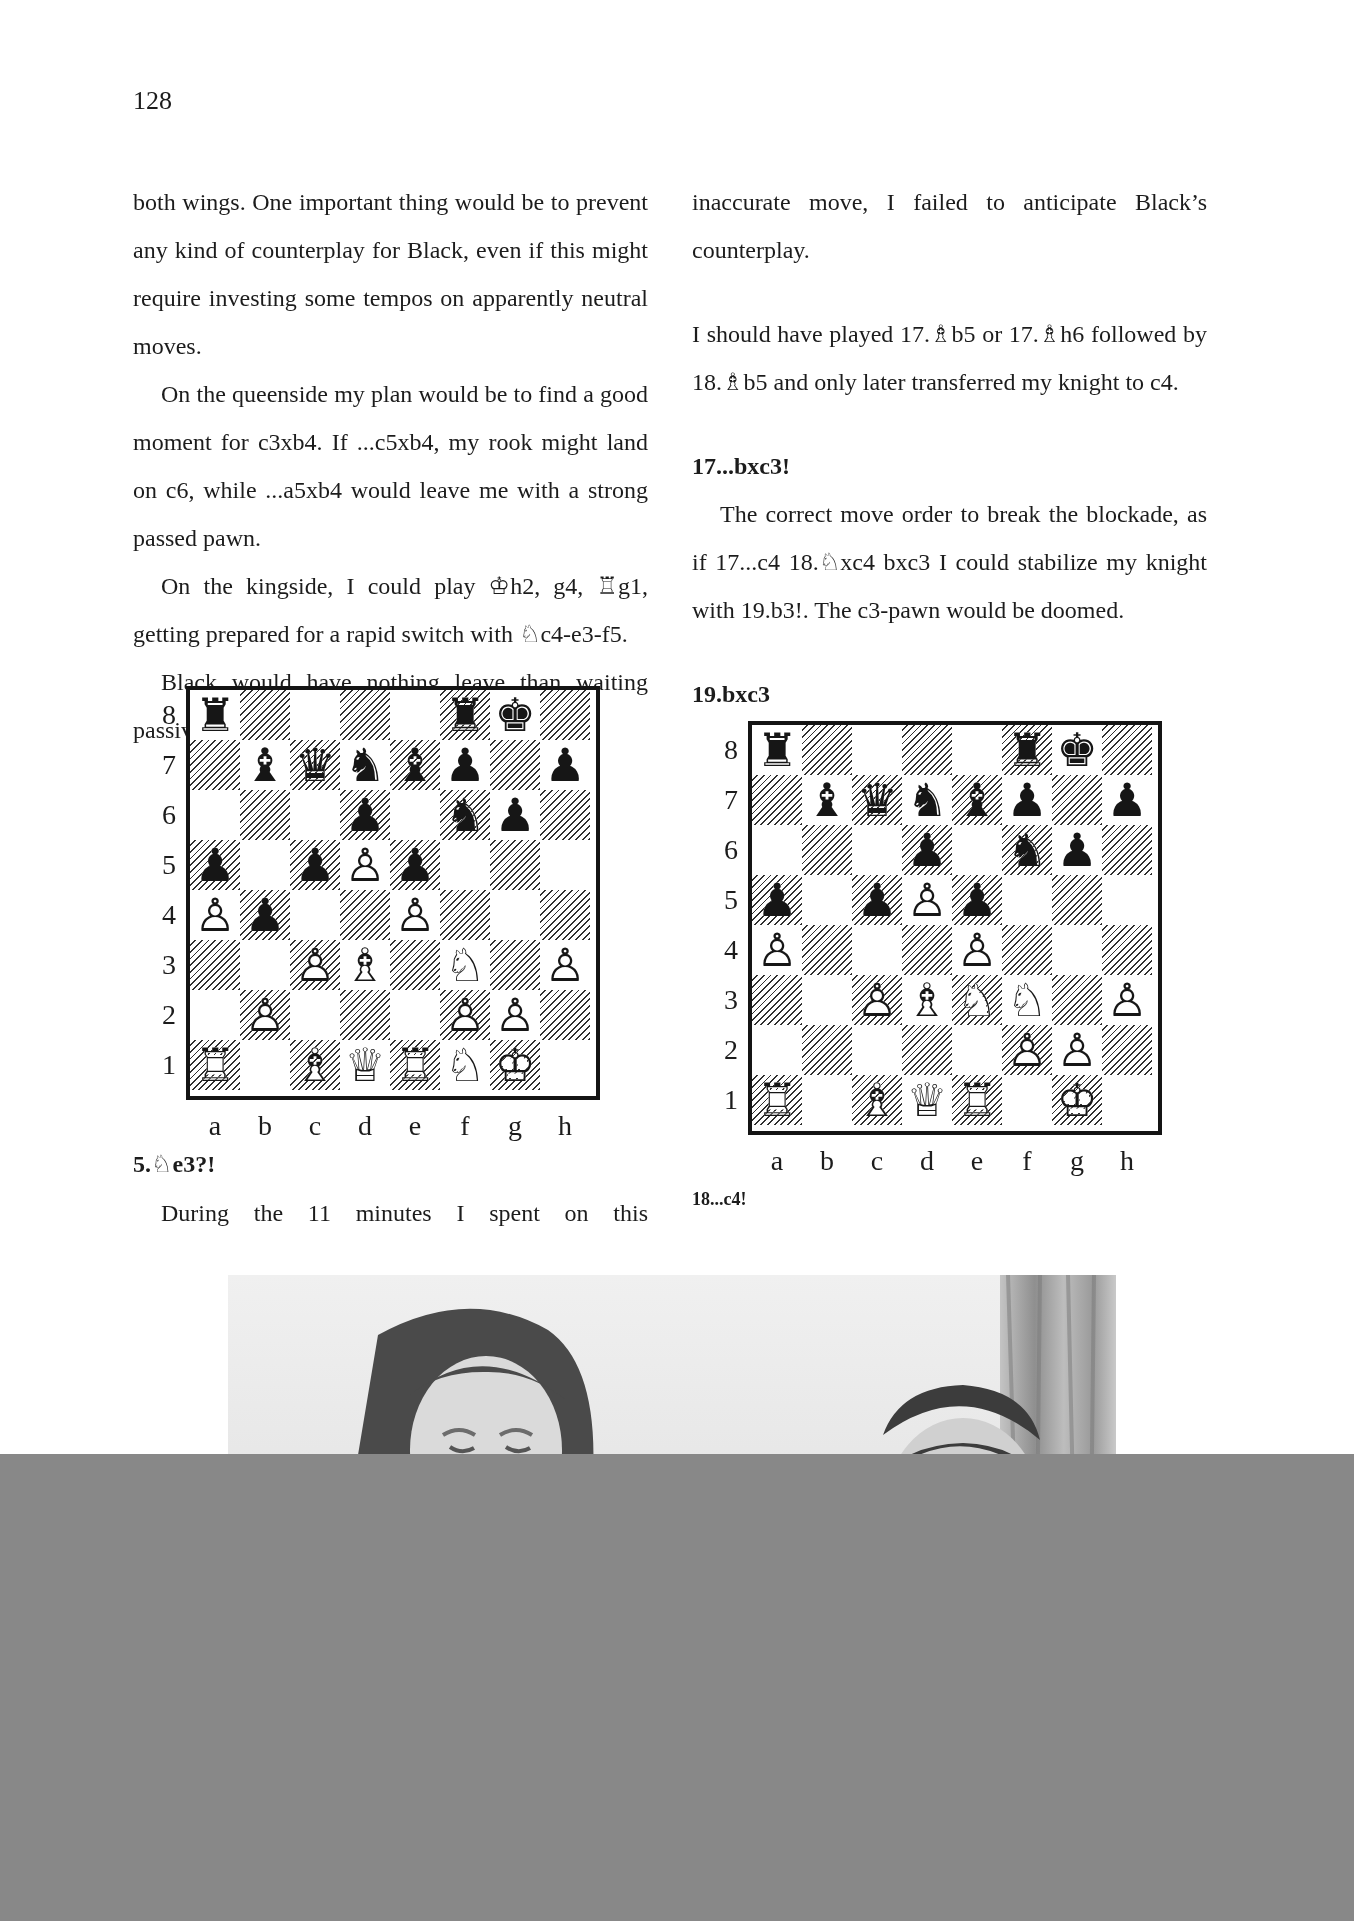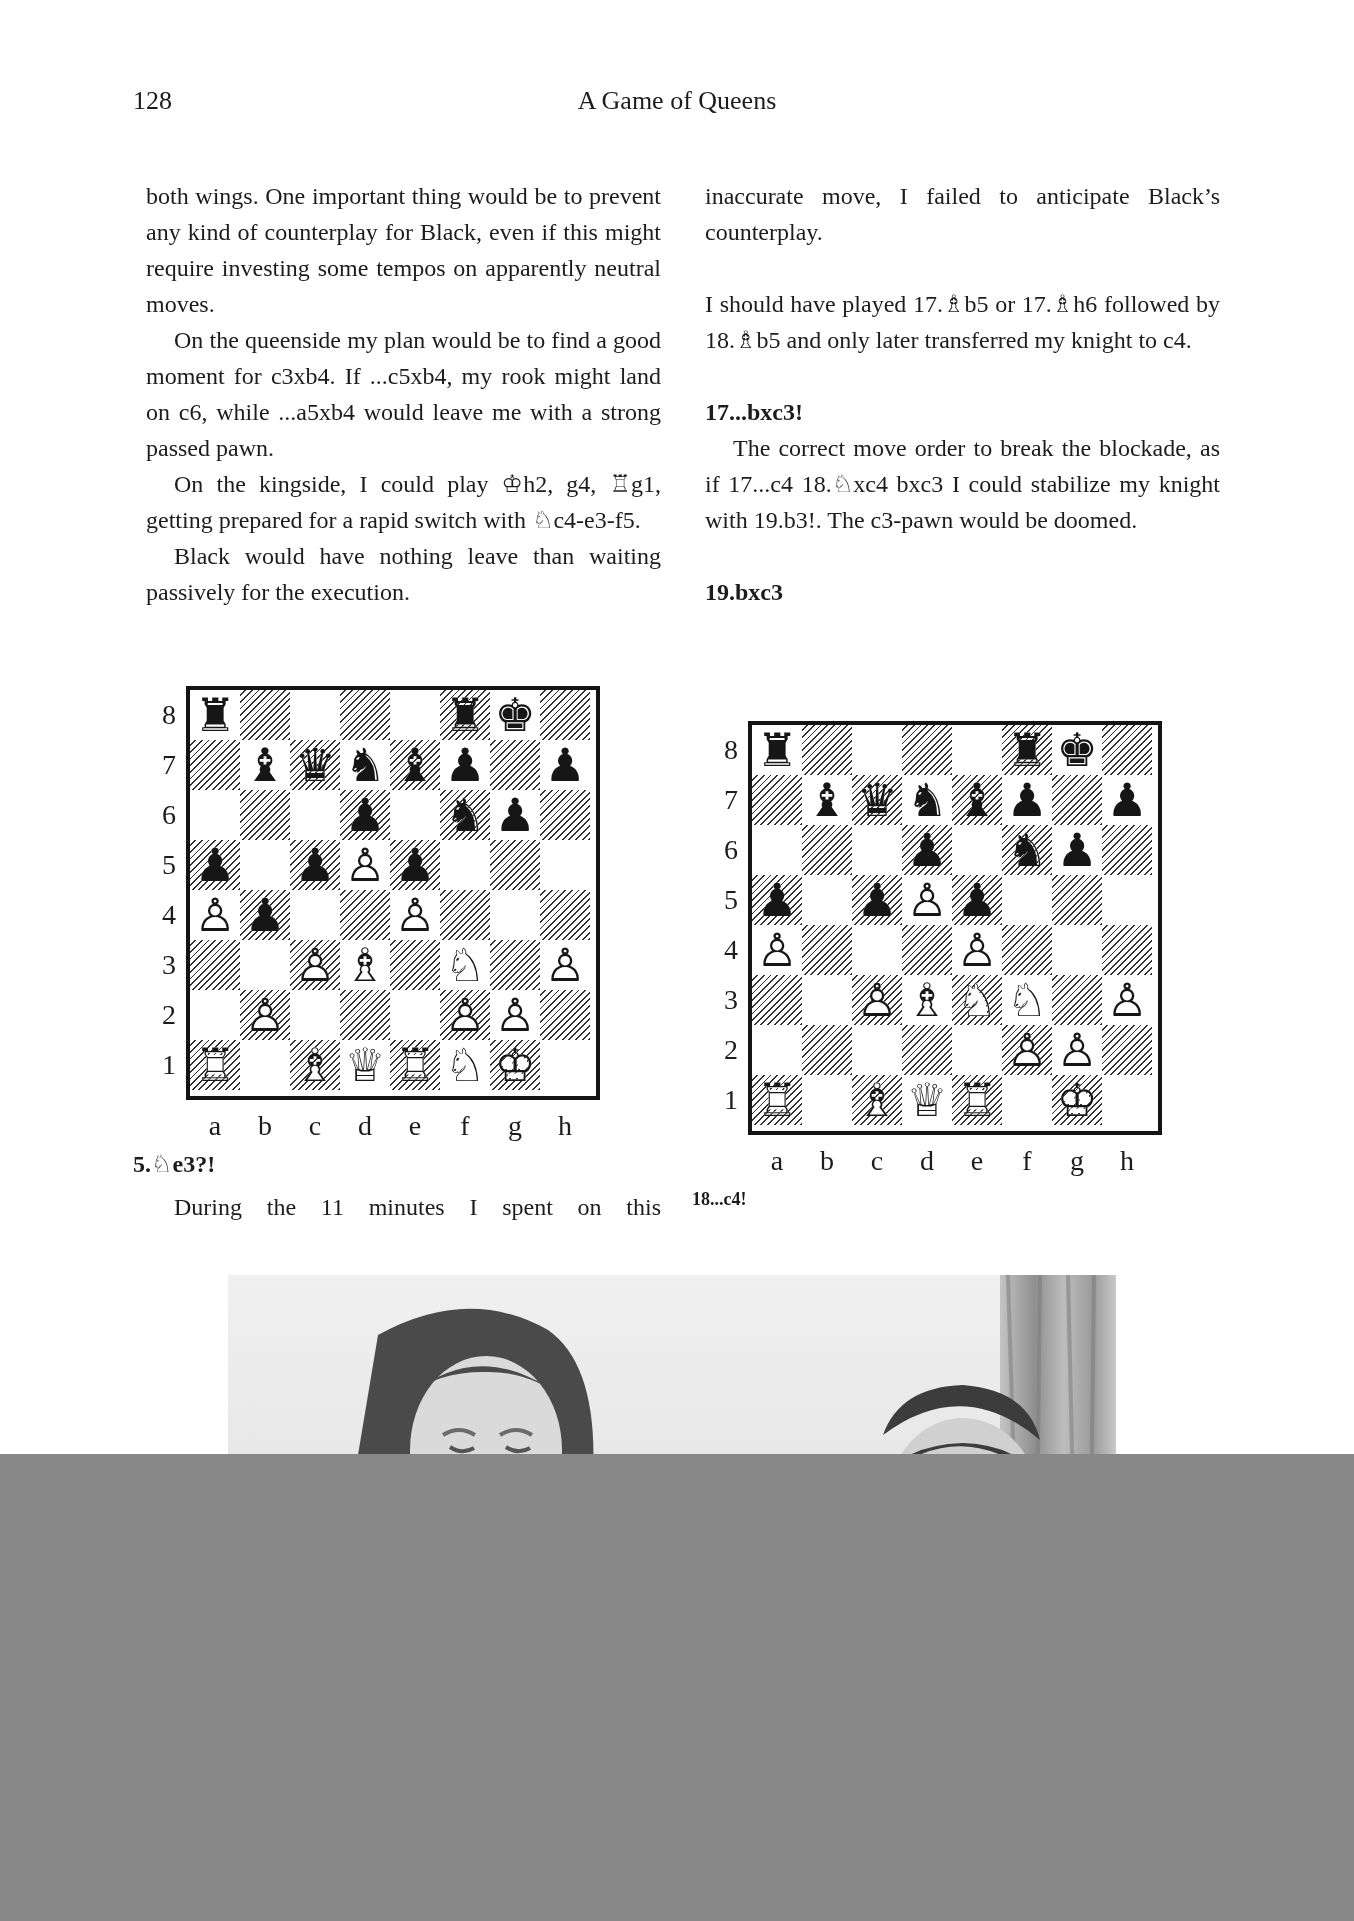--- a/index.html
+++ b/index.html
@@ -3,21 +3,21 @@
 <meta charset="utf-8">
 <style>
   html,body{margin:0;padding:0;background:#888;}
   .page{
     position:relative;width:1354px;height:1454px;background:#ffffff;
     margin:0 auto;font-family:"Liberation Serif","DejaVu Serif","DejaVu Sans",serif;
     color:#1c1c1c;overflow:hidden;
   }
   .pgnum{position:absolute;left:133px;top:86px;font-size:26px;}
   .ptitle{position:absolute;left:0;top:86px;width:100%;text-align:center;font-size:26px;}
-  .col{position:absolute;width:515px;font-size:24px;line-height:36px;text-align:justify;margin-left:13px;}
+  .col{position:absolute;width:515px;font-size:24px;line-height:48px;text-align:justify;}
   .col p{margin:0;}
   .indent{text-indent:28px;}
   .movehead{font-weight:bold;}
   .abs{position:absolute;}
   .jall{text-align:justify;text-align-last:justify;}
   
   .diagram{position:absolute;display:grid;grid-template-columns:36px 414px;grid-template-rows:414px 42px;}
   .ranks{grid-column:1;grid-row:1;display:grid;grid-template-rows:repeat(8,50px);
     padding-top:4px;align-items:center;justify-items:end;padding-right:10px;
     font-size:28px;box-sizing:border-box;}
@@ -36,21 +36,20 @@
   .pc.over{color:#161616;}
   
   .photo{position:absolute;left:228px;top:1275px;width:888px;height:523px;}
 </style>
 </head>
 <body>
 
 <div class="page">
 
   <div class="pgnum">128</div>
-  <div class="ptitle">A Game of Queens</div>
 
   <div class="col" style="left:133px;top:178px;">
     <p>both wings. One important thing would be to prevent any kind of counterplay for Black, even if this might require investing some tempos on apparently neutral moves.</p>
     <p class="indent">On the queenside my plan would be to find a good moment for c3xb4. If ...c5xb4, my rook might land on c6, while ...a5xb4 would leave me with a strong passed pawn.</p>
     <p class="indent">On the kingside, I could play ♔h2, g4, ♖g1, getting prepared for a rapid switch with ♘c4-e3-f5.</p>
     <p class="indent">Black would have nothing leave than waiting passively for the execution.</p>
   </div>
 
   <div class="col" style="left:692px;top:178px;">
     <p>inaccurate move, I failed to anticipate Black’s counterplay.</p>

